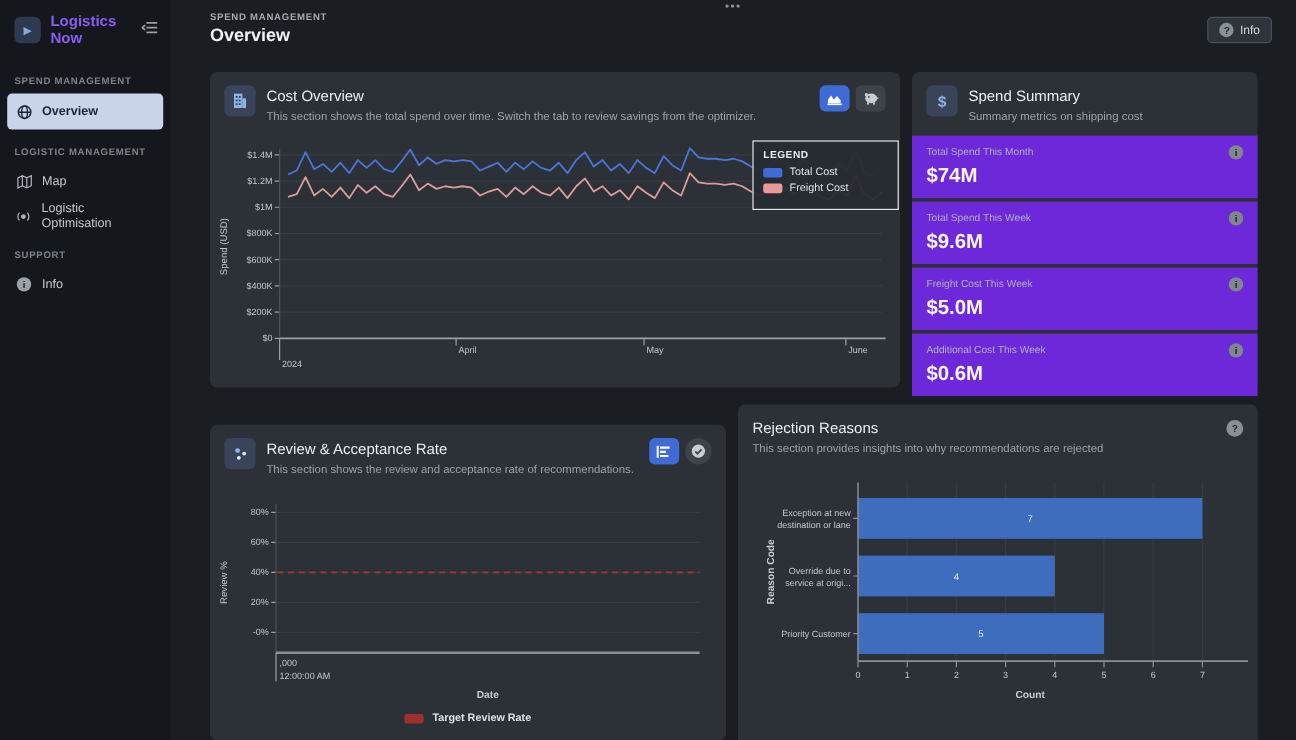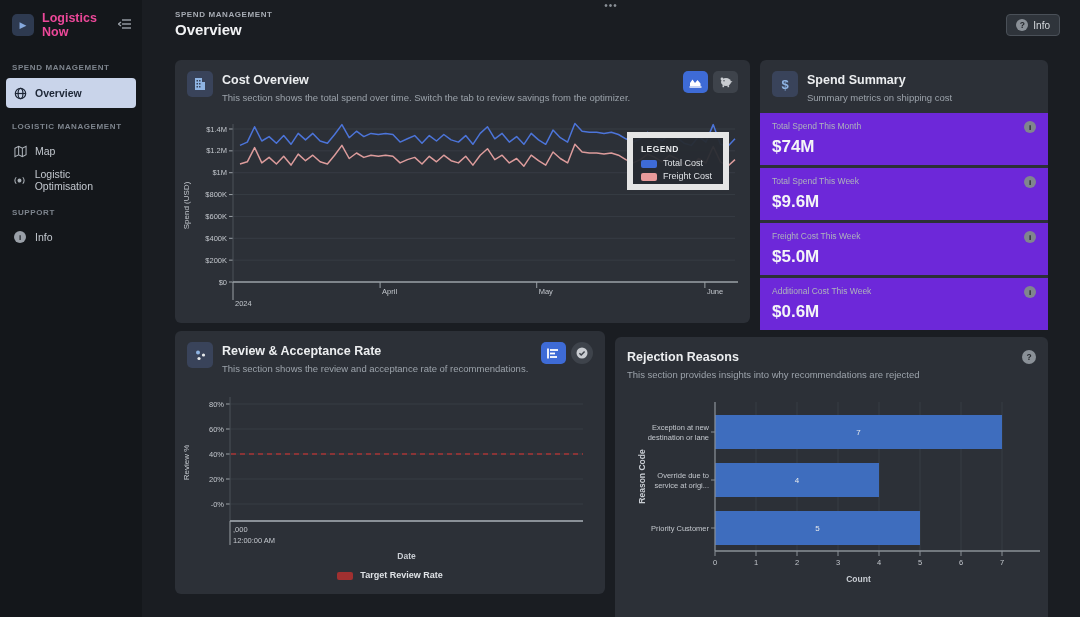--- a/index.html
+++ b/index.html
@@ -4,21 +4,21 @@
 <style>
   * { margin:0; padding:0; box-sizing:border-box; }
   html,body { width:1080px; height:617px; overflow:hidden; background:#1a1d22;
     font-family:"Liberation Sans", sans-serif; }
 
   
   .sidebar { position:absolute; left:0; top:0; width:142px; height:617px; background:#14171b; }
   .logo-row { display:flex; align-items:center; gap:8px; padding:11px 10px 10px 12px; }
   .logo-sq { width:22px; height:22px; background:#2e3a50; border-radius:5px; display:flex;
     align-items:center; justify-content:center; color:#86a9dd; font-size:9px; }
-  .logo-text { color:#ec4899; font-size:12.5px; font-weight:bold; flex:1; }
+  .logo-text { color:#8b5cf6; font-size:12.5px; font-weight:bold; flex:1; }
   .collapse { color:#9aa0a8; }
   .sect-label { color:#7d848d; font-size:8px; font-weight:bold; letter-spacing:.6px;
     margin:14px 12px 6px 12px; }
   .nav-item { display:flex; align-items:center; gap:8px; height:28px; margin:1px 6px;
     padding:0 7px; border-radius:4px; color:#c3c8cf; font-size:10.5px; cursor:pointer; }
   .nav-item .ni-icon { width:14px; height:14px; display:flex; align-items:center; justify-content:center; }
   .nav-item.active { background:#c9d4ea; color:#1d2636; font-weight:bold; height:30px; }
   .circ-i { width:12px; height:12px; border-radius:50%; background:#9aa0a8; color:#14171b;
     font-size:8px; font-weight:bold; display:flex; align-items:center; justify-content:center; font-style:normal; }
 
@@ -32,37 +32,37 @@
   .info-btn { position:absolute; right:20px; top:14px; height:22px; padding:0 9px;
     background:#2f343b; border:1px solid #4a5058; border-radius:4px; display:flex;
     align-items:center; gap:5px; color:#d5d8dc; font-size:10px; cursor:pointer; }
   .qcirc { width:12px; height:12px; border-radius:50%; background:#8a9097; color:#23262b;
     font-size:8.5px; font-weight:bold; display:flex; align-items:center; justify-content:center; }
 
   
   .card { position:absolute; background:#2c3037; border-radius:6px; }
   #card-cost   { left:33px;  top:60px;  width:575px; height:263px; }
   #card-spend  { left:618px; top:60px;  width:288px; height:263px; }
-  #card-review { left:33px;  top:331px; width:430px; height:263px; }
+  #card-review { left:33px;  top:354px; width:430px; height:263px; }
   #card-reject { left:473px; top:337px; width:433px; height:319px; }
 
   .card-head { position:relative; padding:11px 12px 0 12px; display:flex; gap:9px; }
   .icon-sq { width:26px; height:26px; border-radius:5px; background:#39435a; flex:none;
     display:flex; align-items:center; justify-content:center; color:#8fb4e3; font-weight:bold; }
-  .card-title { color:#eceef0; font-size:12.5px; font-weight:bold; padding-top:2px; }
+  .card-title { color:#eceef0; font-size:12.5px; font-weight:normal; padding-top:2px; }
   .card-sub { color:#9ca3ab; font-size:9.5px; margin-top:5px; }
   .head-actions { position:absolute; right:12px; top:11px; display:flex; gap:5px; }
   .tab-btn { width:25px; height:22px; border-radius:5px; background:#3e434b; display:flex;
     align-items:center; justify-content:center; cursor:pointer; }
   .tab-btn.active { background:#3e6bd6; }
   .tab-btn.round { width:22px; border-radius:50%; }
 
   
-  .legend-box { position:absolute; left:452px; top:72px; width:102px; height:58px;
-    background:rgba(39,43,50,.95); border:6px solid #e5e5e5; padding:6px 8px; z-index:3; }
+  .legend-box { position:absolute; left:452px; top:57px; width:122px; height:58px;
+    background:rgba(39,43,50,.95); border:1px solid #e5e5e5; padding:6px 8px; z-index:3; }
   .legend-title { color:#e8eaec; font-size:8.5px; font-weight:bold; letter-spacing:.4px; margin-bottom:4px; }
   .legend-row { display:flex; align-items:flex-end; gap:6px; margin-top:3px; }
   .swatch { width:16px; height:8px; border-radius:2px; }
   .legend-lbl { color:#dfe2e6; font-size:9px; }
 
   
   .metrics { position:absolute; left:0; top:50px; width:288px; }
   .metric { position:relative; background:#6d28d9; padding:8px 12px; margin-top:3px; height:52px; }
   .metric-label { color:#aeb4bb; font-size:8.5px; }
   .metric-value { color:#f4f5f7; font-size:17px; font-weight:bold; margin-top:6px; }

